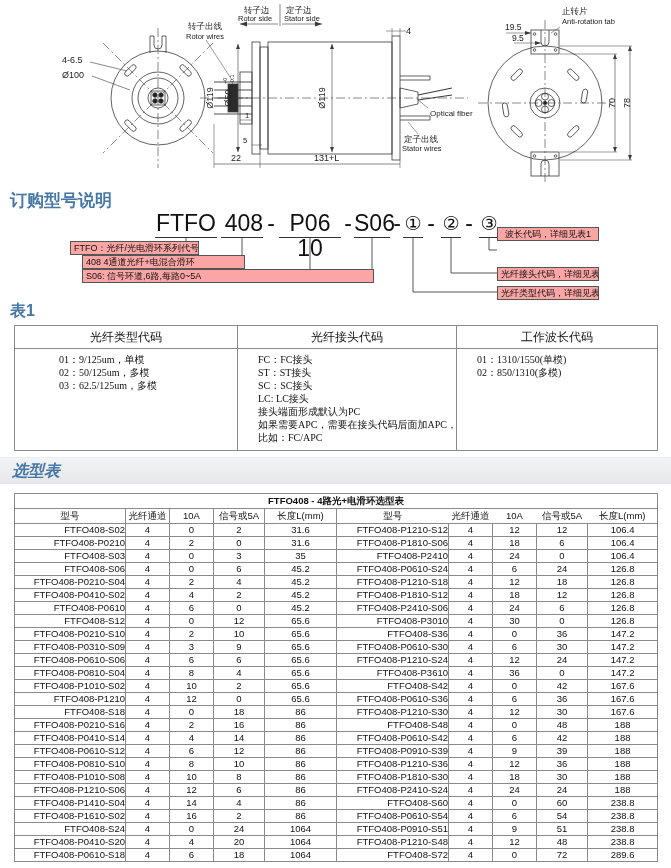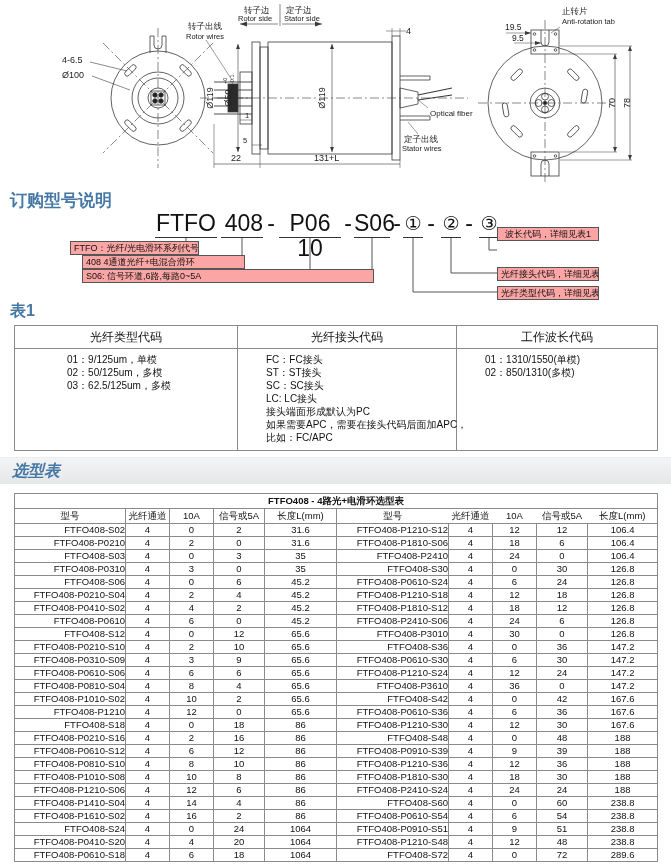--- a/index.html
+++ b/index.html
@@ -20,21 +20,21 @@
   .mseg.circ{font-size:19px;}
   .note{position:absolute;border:1px solid #555;background:#fca5a5;font-size:9px;line-height:12px;
         height:12px;white-space:nowrap;padding:0 3px;overflow:hidden;}
   .note.r{text-align:center;}
   #connectors{position:absolute;left:0;top:0;pointer-events:none;}
   
   table.t1{border-collapse:collapse;table-layout:fixed;width:643px;margin:4px 0 0 14px;
            font-size:10px;color:#111;}
   .t1 th,.t1 td{border:1px solid #8a8a8a;}
   .t1 th{height:20px;font-weight:400;text-align:center;font-size:12px;margin-left:47px;}
-  .t1 td{vertical-align:top;padding:4px 0 6px 12px;}
+  .t1 td{vertical-align:top;padding:4px 0 6px 4px;font-family:Liberation Serif, serif;}
   .t1 .ln{line-height:13px;white-space:nowrap;}
   .t1 td.c0 .ln{padding-left:40px;}
   .t1 td.c1 .ln{padding-left:16px;}
   .t1 td.c2 .ln{padding-left:16px;}
   
   table.sel{border-collapse:collapse;table-layout:fixed;width:643px;margin:9px 0 0 14px;
             font-size:9.5px;color:#111;border:1px solid #8a8a8a;}
   .sel td,.sel th{border:1px solid #8a8a8a;height:12px;line-height:12px;padding:0;
                   text-align:center;font-weight:400;overflow:hidden;white-space:nowrap;}
   .sel th{font-weight:500;height:14px;line-height:14px;}
@@ -357,32 +357,20 @@
         <td>0</td>
         <td>3</td>
         <td>35</td>
         <td class="model">FTFO408-P2410</td>
         <td>4</td>
         <td>24</td>
         <td>0</td>
         <td>106.4</td>
       </tr>
 
-      <tr>
-        <td class="model">FTFO408-P0310</td>
-        <td>4</td>
-        <td>3</td>
-        <td>0</td>
-        <td>35</td>
-        <td class="model">FTFO408-S30</td>
-        <td>4</td>
-        <td>0</td>
-        <td>30</td>
-        <td>126.8</td>
-      </tr>
 
       <tr>
         <td class="model">FTFO408-S06</td>
         <td>4</td>
         <td>0</td>
         <td>6</td>
         <td>45.2</td>
         <td class="model">FTFO408-P0610-S24</td>
         <td>4</td>
         <td>6</td>
@@ -539,20 +527,32 @@
         <td>2</td>
         <td>16</td>
         <td>86</td>
         <td class="model">FTFO408-S48</td>
         <td>4</td>
         <td>0</td>
         <td>48</td>
         <td>188</td>
       </tr>
 
+      <tr>
+        <td class="model">FTFO408-P0410-S14</td>
+        <td>4</td>
+        <td>4</td>
+        <td>14</td>
+        <td>86</td>
+        <td class="model">FTFO408-P0610-S42</td>
+        <td>4</td>
+        <td>6</td>
+        <td>42</td>
+        <td>188</td>
+      </tr>
 
       <tr>
         <td class="model">FTFO408-P0610-S12</td>
         <td>4</td>
         <td>6</td>
         <td>12</td>
         <td>86</td>
         <td class="model">FTFO408-P0910-S39</td>
         <td>4</td>
         <td>9</td>

